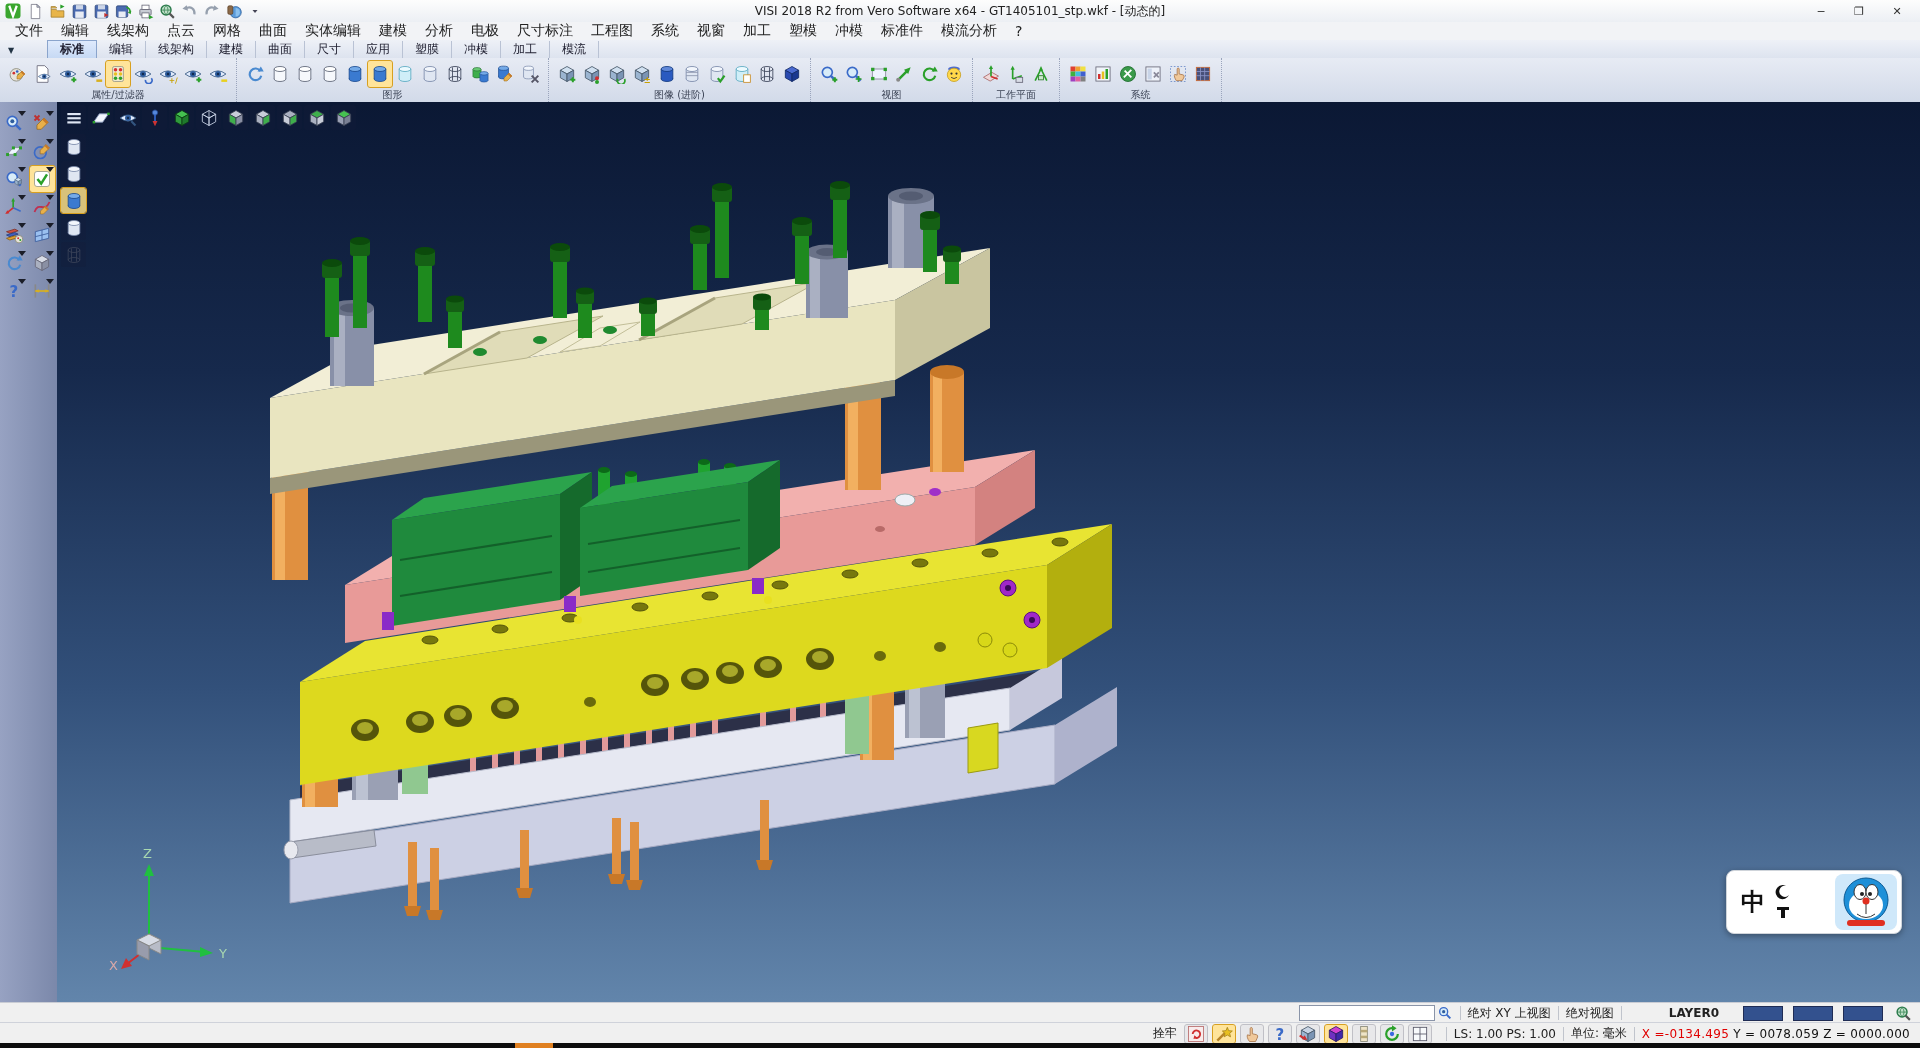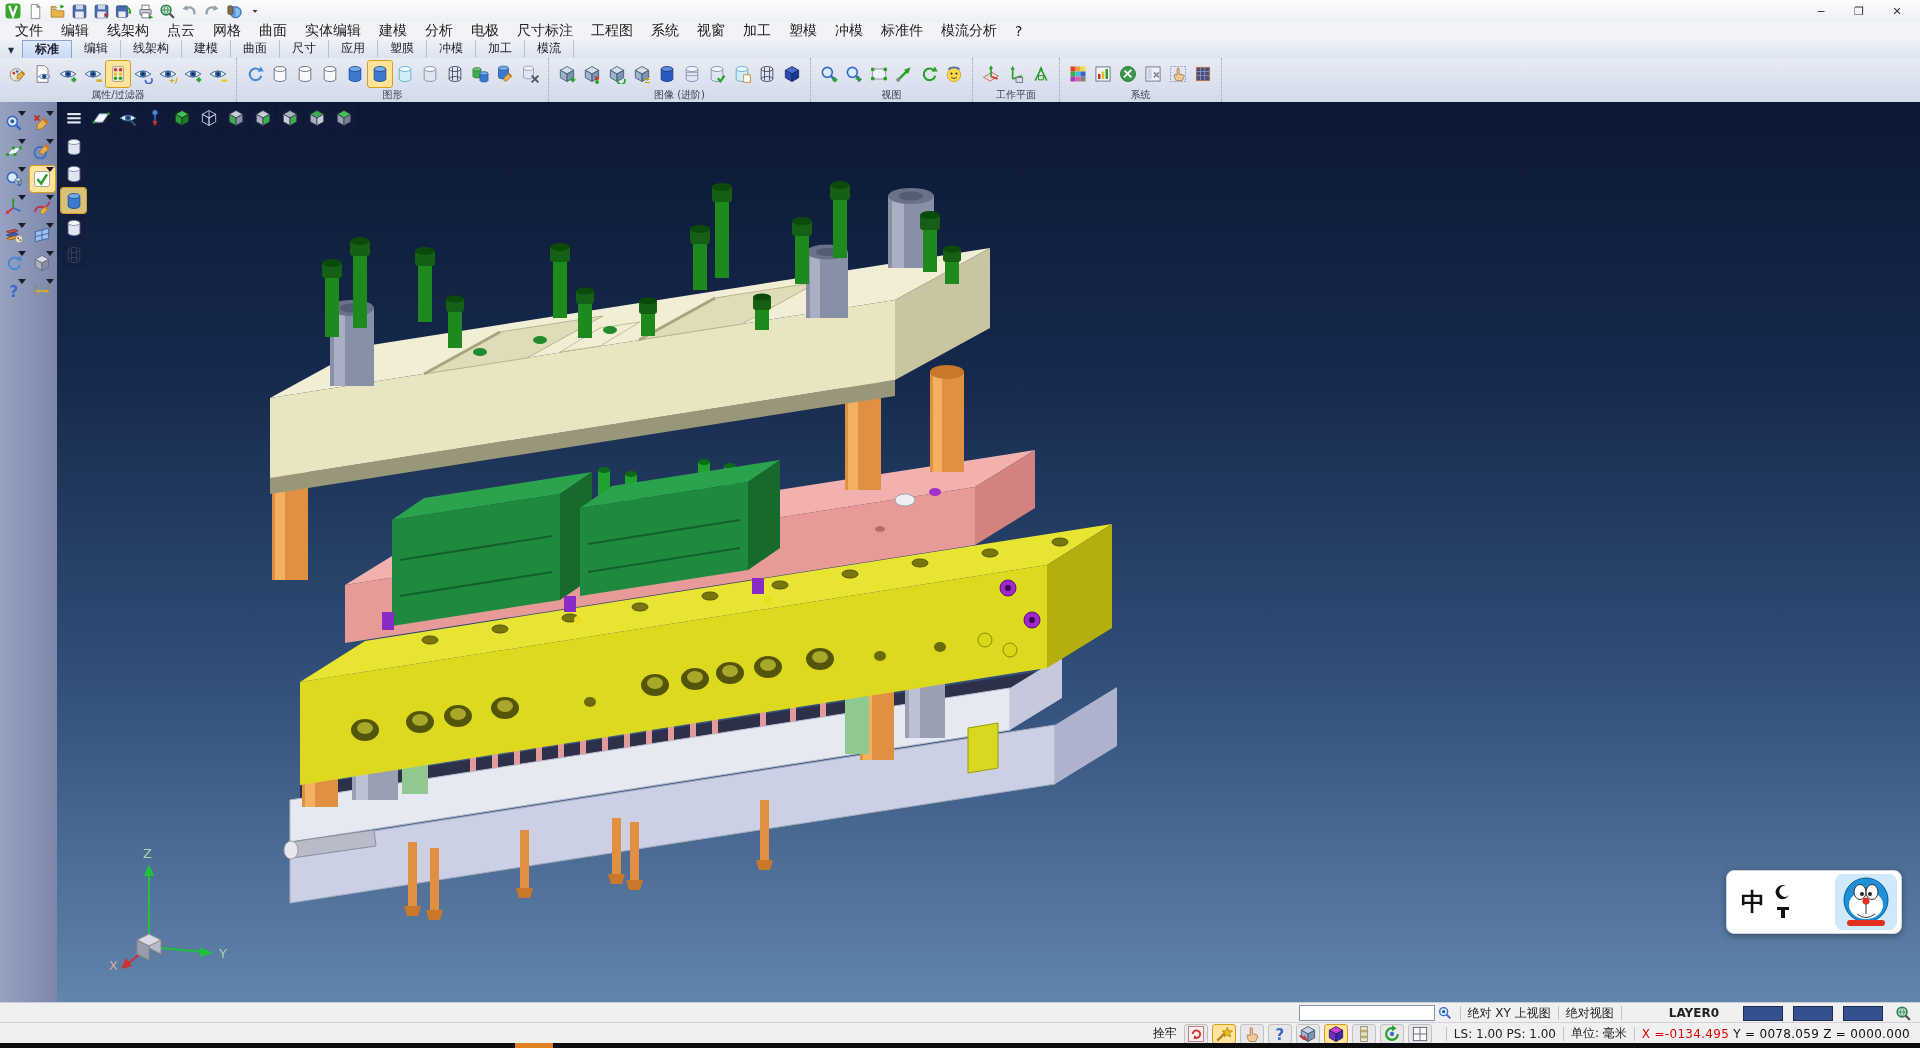--- a/index.html
+++ b/index.html
@@ -148,20 +148,21 @@
             <path d="M15 7 a6 6 0 0 1 0 12" fill="#8ac0ee"></path>
             <rect x="4" y="4" width="7" height="12" rx="2" fill="#8a6a4a" stroke="#5a4026"></rect>
           </svg>
         </div>
         <div class="icn">
           <svg viewBox="0 0 24 24" width="12" height="12">
             <polygon points="7,10 17,10 12,16" fill="#445"></polygon>
           </svg>
         </div>
       </div>
+    <div class="title">VISI 2018 R2 from Vero Software x64 - GT1405101_stp.wkf - [动态的]</div>
     <div class="winbtns">
         <div class="winbtn">─</div>
         <div class="winbtn">❐</div>
         <div class="winbtn">✕</div>
       </div>
   </div>
 
   <div class="menubar">
       <span class="menu-item">文件</span>
       <span class="menu-item">编辑</span>
@@ -180,21 +181,21 @@
       <span class="menu-item">加工</span>
       <span class="menu-item">塑模</span>
       <span class="menu-item">冲模</span>
       <span class="menu-item">标准件</span>
       <span class="menu-item">模流分析</span>
       <span class="menu-item">?</span>
     </div>
 
   <div class="tabbar">
     <div class="tab-drop">▼</div>
-    <div style="display:flex;">
+    <div style="display:flex;align-items:flex-end;margin-left:25px;">
         <span class="tab active">标准</span>
         <span class="tab">编辑</span>
         <span class="tab">线架构</span>
         <span class="tab">建模</span>
         <span class="tab">曲面</span>
         <span class="tab">尺寸</span>
         <span class="tab">应用</span>
         <span class="tab">塑膜</span>
         <span class="tab">冲模</span>
         <span class="tab">加工</span>

